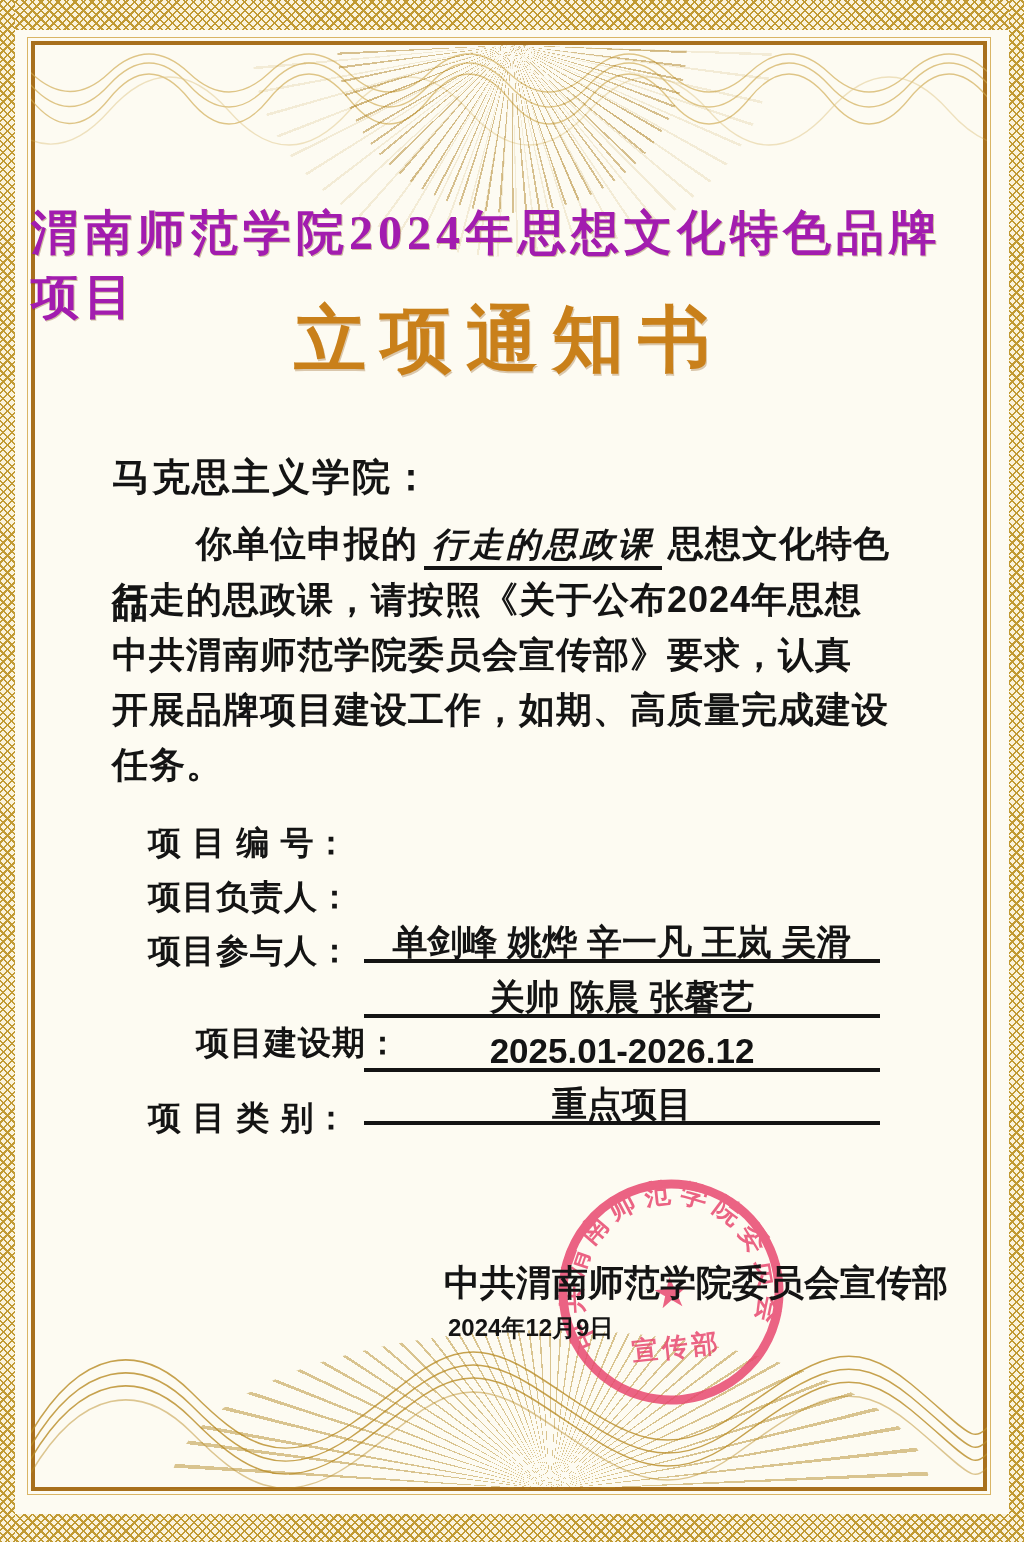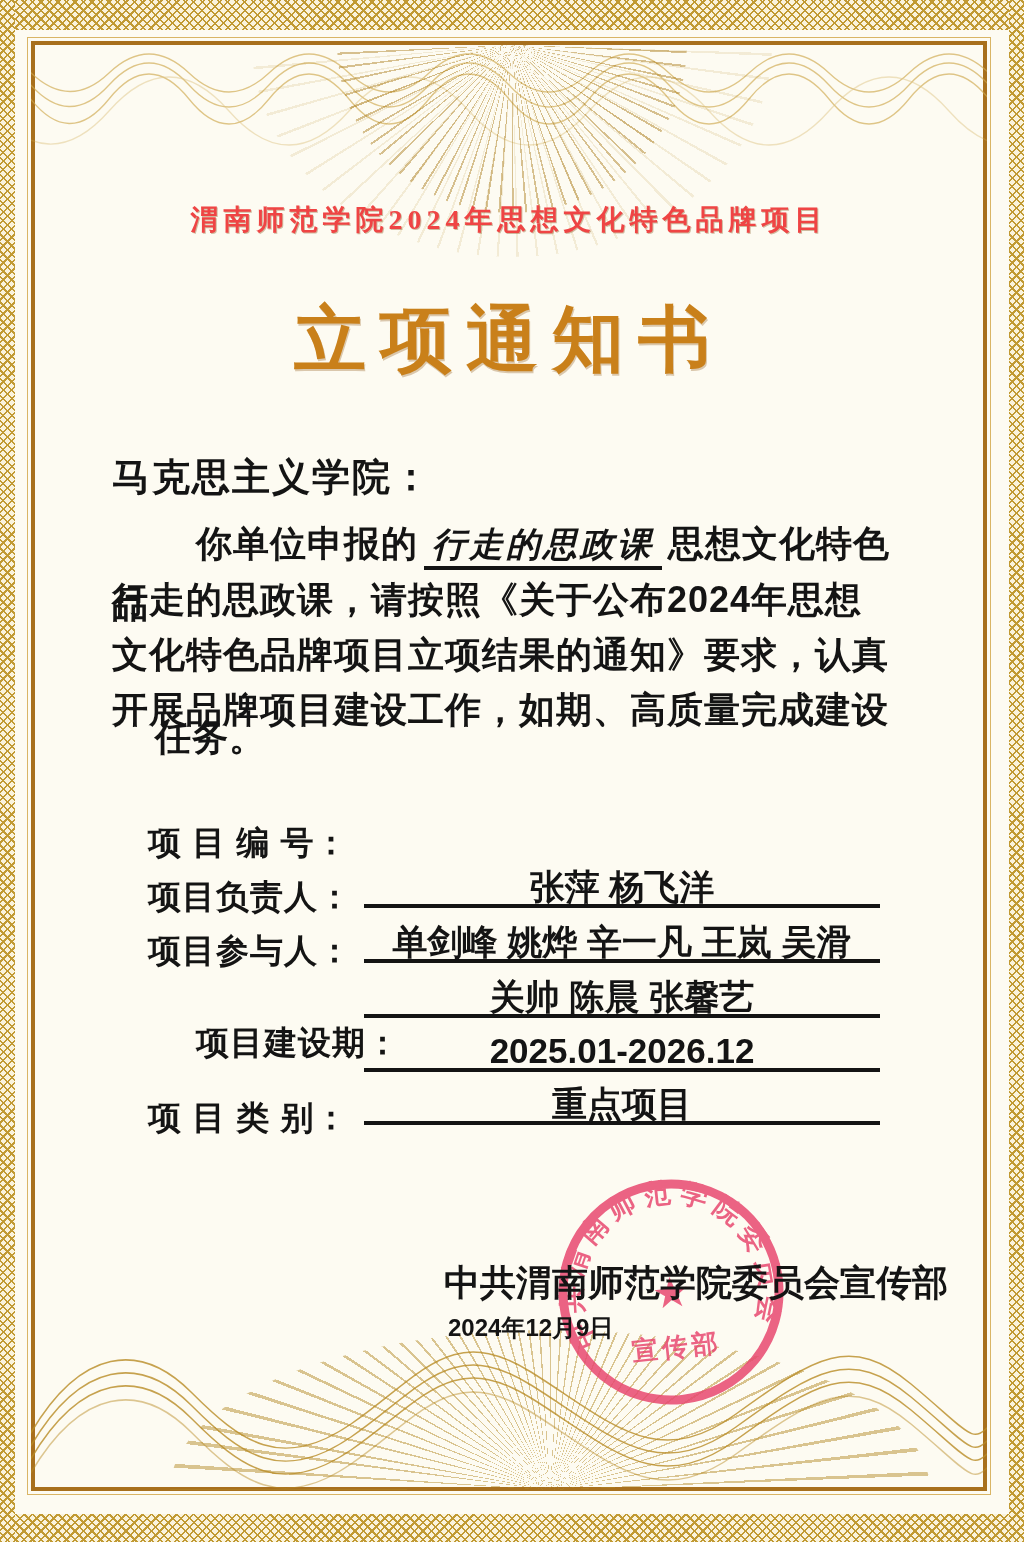--- a/index.html
+++ b/index.html
@@ -55,38 +55,38 @@
     background:repeating-conic-gradient(from -80deg at 50% 100%, rgba(178,136,36,.6) 0deg .6deg, rgba(0,0,0,0) .6deg 3.8deg);
     opacity:.8;
   }
 
   
   .seal { position:absolute; z-index:4; left:553px; top:1174px; opacity:.84; transform:rotate(-6deg); }
 
   
   .txt { position:absolute; z-index:5; }
   .header-title {
-    left:31px; top:201px; width:956px; text-align:center;
+    left:31px; top:201px; width:956px; text-align:left;
     font-family:"Liberation Serif", serif; font-weight:900;
-    font-size:28px; letter-spacing:5px; color:#ef4444;
+    font-size:48px; letter-spacing:5px; color:#a21caf;
     text-shadow:1px 1px 0 rgba(120,70,10,.35);
   }
   .main-title {
     left:31px; top:292px; width:956px; text-align:center;
     font-family:"Liberation Serif", serif; font-weight:900;
     font-size:72px; letter-spacing:14px; color:#c9801a;
     text-shadow:1px 2px 0 rgba(140,80,10,.3);
   }
   .salutation {
     left:112px; top:452px;
     font-family:"Liberation Serif", serif; font-weight:700;
     font-size:38px; letter-spacing:2px;
   }
   .para-line { left:112px; width:806px; font-weight:700; font-size:36px; line-height:60px; letter-spacing:1px; }
-  .pl1 { top:514px; } .pl2 { top:570px; } .pl3 { top:625px; } .pl4 { top:680px; } .pl5 { top:708px;margin-left:43px; }
+  .pl1 { top:514px; } .pl2 { top:570px; } .pl3 { top:625px; } .pl4 { top:680px; } .pl5 { top:735px; }
   .indent { display:inline-block; width:84px; }
   .project-name {
     font-family:"Liberation Serif", serif; font-style:italic; font-weight:700;
     font-size:34px; letter-spacing:3px;
     border-bottom:4px solid #141414; padding:0 8px 3px 8px; margin:0 6px;
   }
   .field-label {
     position:absolute; z-index:5; left:148px;
     font-weight:700; font-size:33px; letter-spacing:1px; white-space:pre;
   }
@@ -151,28 +151,27 @@
 
   <div class="txt header-title">渭南师范学院2024年思想文化特色品牌项目</div>
   <div class="txt main-title">立项通知书</div>
 
   <div class="txt salutation">马克思主义学院：</div>
 
   <div class="txt para-line pl1">
     <span class="indent"></span><span>你单位申报的</span><span class="project-name">行走的思政课</span><span>思想文化特色品</span>
   </div>
   <div class="txt para-line pl2">行走的思政课，请按照《关于公布2024年思想</div>
-  <div class="txt para-line pl3">文化特色品牌项目立项结果的通知》要求，认真</div>
+  <div class="txt para-line pl3">中共渭南师范学院委员会宣传部》要求，认真</div>
   <div class="txt para-line pl4">开展品牌项目建设工作，如期、高质量完成建设</div>
   <div class="txt para-line pl5">任务。</div>
 
   <div class="field-label fl1">项 目 编 号：</div>
 
   <div class="field-label fl2">项目负责人：</div>
-  <div class="field-value fv2">张萍 杨飞洋</div>
 
   <div class="field-label fl3">项目参与人：</div>
   <div class="field-value fv3">单剑峰 姚烨 辛一凡 王岚 吴滑</div>
   <div class="field-value fv3b">关帅 陈晨 张馨艺</div>
 
   <div class="field-label fl4">项目建设期：</div>
   <div class="field-value fv4">2025.01-2026.12</div>
 
   <div class="field-label fl5">项 目 类 别：</div>
   <div class="field-value fv5">重点项目</div>

